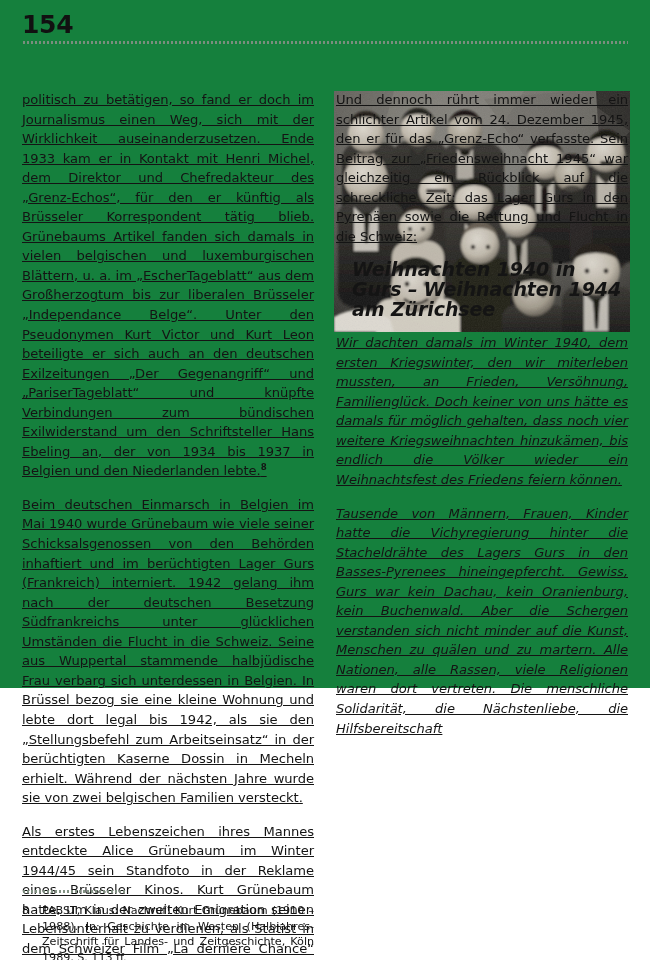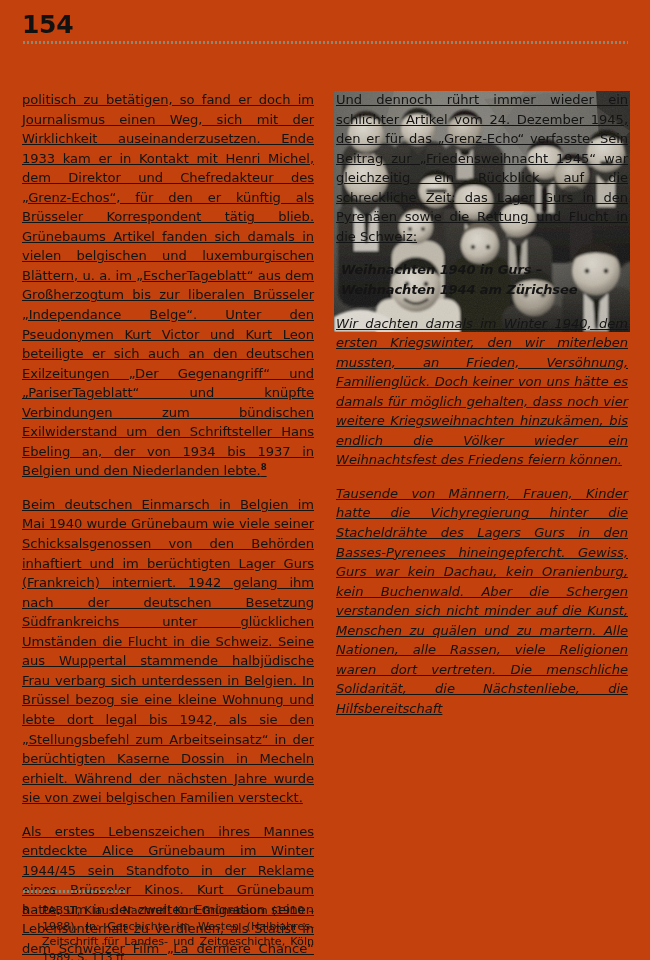--- a/index.html
+++ b/index.html
@@ -15,22 +15,22 @@
     font-family: "DejaVu Sans", sans-serif;
     color: #141414;
     -webkit-font-smoothing: antialiased;
   }
 
   
   #page {
     position: absolute;
     left: 0; top: 0;
     width: 650px;
-    height: 960px;
-    background: #c2410c;
+    height: 688px;
+    background: #15803d;
   }
 
   
   #header {
     position: absolute;
     left: 22px;
     top: 10px;
     width: 606px;
     height: 38px;
   }
@@ -89,22 +89,22 @@
     letter-spacing: -0.05px;
     text-decoration: underline;
   }
   p.body:last-child { margin-bottom: 0; }
 
   p.italic {
     font-style: italic;
   }
 
   h3.subhead {
-    margin: 4px 0 14px 5px;
-    font-size: 13px;
+    margin: 4px 0 14px 16px;
+    font-size: 19px;
     line-height: 19.6px;
     font-weight: bold;
     font-style: italic;
     text-align: left;
     letter-spacing: -0.1px;
   }
 
   sup.fnref {
     font-size: 8.6px;
     line-height: 0;

